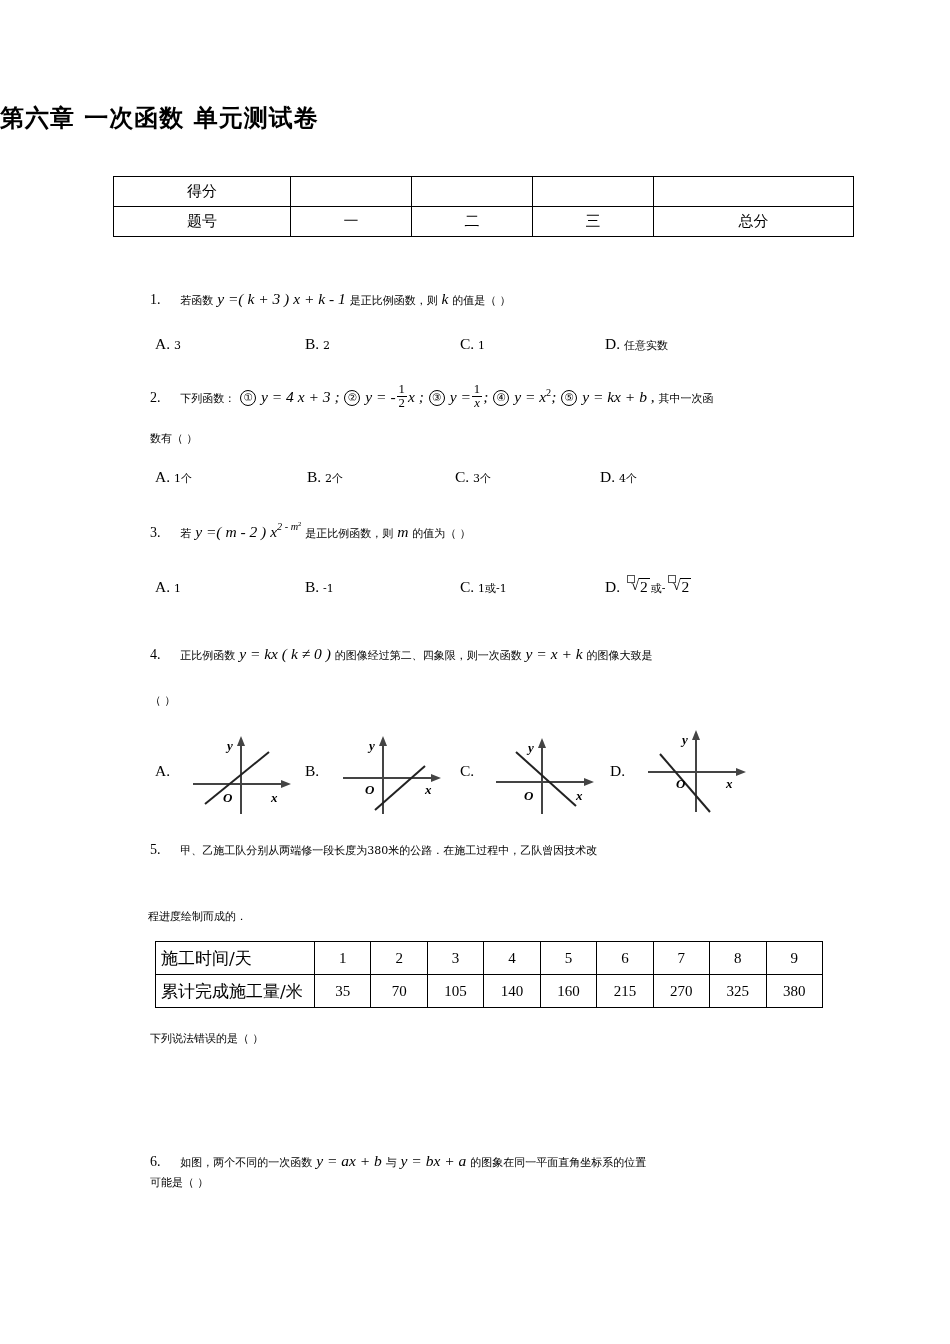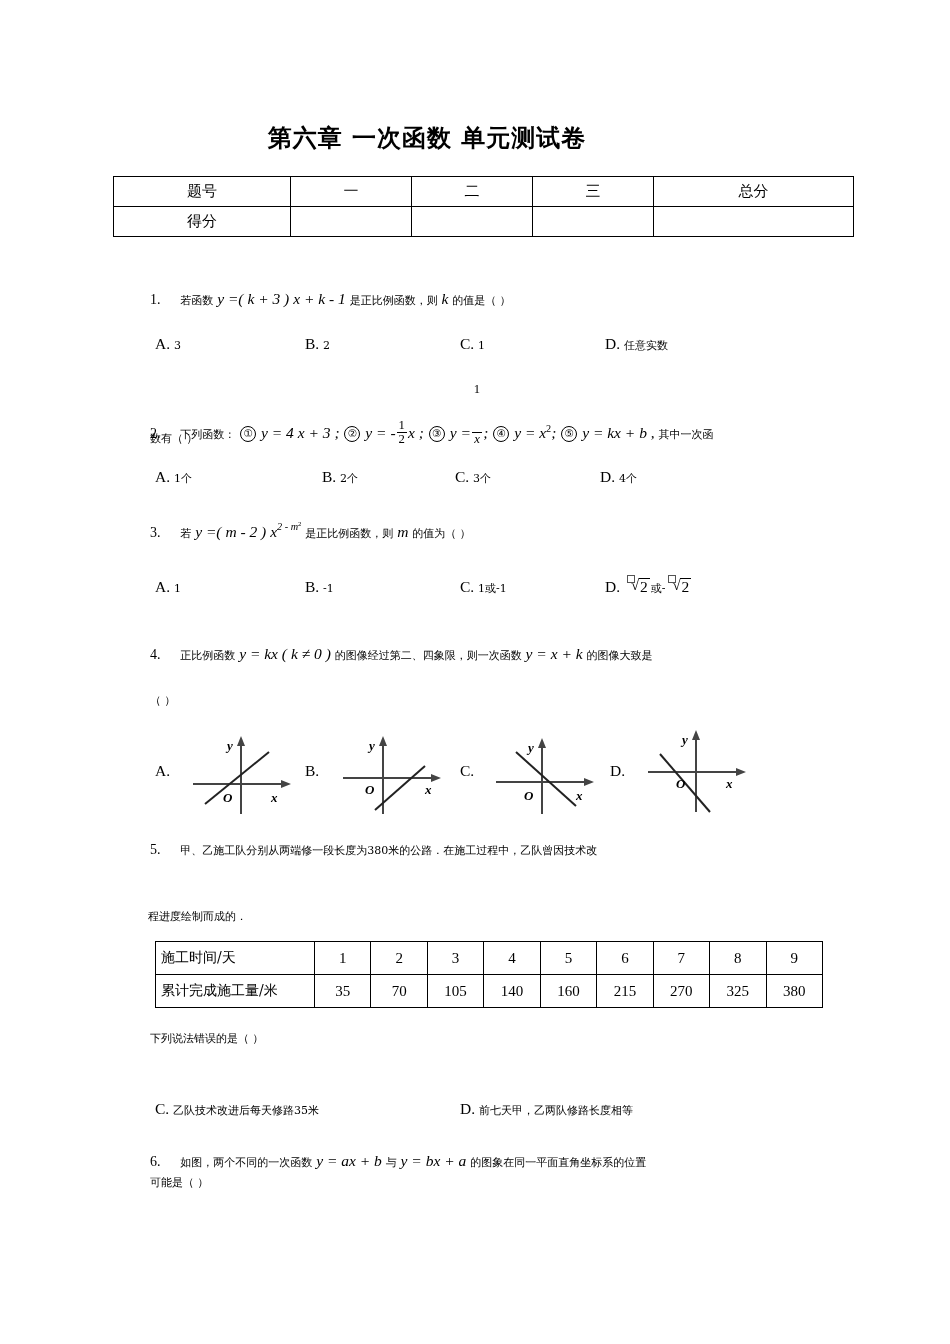--- a/index.html
+++ b/index.html
@@ -16,23 +16,22 @@
     overflow: hidden;
   }
   .page {
     position: absolute;
     left: 0; top: 0;
     width: 950px;
     height: 1344px;
   }
   .doc-title {
     position: absolute;
-    left: 0; top: 122px;
+    left: 0; top: 102px;
     width: 854px;
-    text-align: center;
     font-size: 24px;
     font-weight: bold;
     letter-spacing: 1px;
     font-family: "DejaVu Serif", "Liberation Serif", serif;
   }
   
   .score-table {
     position: absolute;
     left: 113px;
     top: 176px;
@@ -67,21 +66,21 @@
     position: absolute;
     left: 150px;
     font-size: 15.5px;
     white-space: nowrap;
   }
   .qnum {
     font-family: "Liberation Serif", serif;
     font-size: 14px;
   }
   .cn { font-family: "DejaVu Serif", "Liberation Serif", serif; font-size: 11px; }
-  .mi { font-style: italic; font-family: "Liberation Serif", serif; margin-top: 36px; }
+  .mi { font-style: italic; font-family: "Liberation Serif", serif; }
 
   
   .opts {
     position: absolute;
     left: 150px;
     font-size: 15.5px;
     width: 720px;
     height: 24px;
   }
   .opt {
@@ -188,45 +187,45 @@
     text-align: center;
     vertical-align: middle;
     font-size: 15px;
     font-family: "Liberation Serif", serif;
   }
   .data-table td.head {
     text-align: left;
     padding-left: 5px;
     width: 152px;
     font-family: "DejaVu Serif", "Liberation Serif", serif;
-    font-size: 14px;
+    font-size: 17px;
   }
 </style>
 </head>
 <body>
 
 <div class="page">
 
   <div class="doc-title">第六章   一次函数   单元测试卷</div>
 
   <table class="score-table">
     <tbody>
         <tr>
+      <td class="c0">得分</td>
+      <td class="c1"></td>
+      <td class="c2"></td>
+      <td class="c3"></td>
+      <td class="c4"></td>
+    </tr>
+    <tr>
       <td class="c0">题号</td>
       <td class="c1">一</td>
       <td class="c2">二</td>
       <td class="c3">三</td>
       <td class="c4">总分</td>
-    </tr>
-    <tr>
-      <td class="c0">得分</td>
-      <td class="c1"></td>
-      <td class="c2"></td>
-      <td class="c3"></td>
-      <td class="c4"></td>
     </tr>
   </tbody>
     </table>
 
 
   <div class="q" style="top:290px">
     <span class="qnum">1.</span>
     <span style="display:inline-block;width:12px"></span>
     <span class="cn">若函数</span>
     <span class="mi">y =( k + 3 ) x + k - 1</span>
@@ -270,21 +269,21 @@
     <span class="cn">其中一次函</span>
   </div>
   <div class="q" style="top:428px">
     <span class="cn">数有（ ）</span>
   </div>
   <div class="opts" style="top:468px">
     <span class="opt" style="left:5px">
       <span class="lbl">A.</span>
       <span class="cn">1个</span>
     </span>
-    <span class="opt" style="left:172px">
+    <span class="opt" style="left:157px">
       <span class="lbl">B.</span>
       <span class="cn">2个</span>
     </span>
     <span class="opt" style="left:305px">
       <span class="lbl">C.</span>
       <span class="cn">3个</span>
     </span>
     <span class="opt" style="left:450px">
       <span class="lbl">D.</span>
       <span class="cn">4个</span>
@@ -425,30 +424,20 @@
       <td>270</td>
       <td>325</td>
       <td>380</td>
     </tr>
   </tbody>
     </table>
 
   <div class="q" style="top:1028px;left:150px">
     <span class="cn">下列说法错误的是（ ）</span>
   </div>
-  <div class="opts" style="top:1100px">
-    <span class="opt" style="left:5px">
-      <span class="lbl">C.</span>
-      <span class="cn">乙队技术改进后每天修路35米</span>
-    </span>
-    <span class="opt" style="left:310px">
-      <span class="lbl">D.</span>
-      <span class="cn">前七天甲，乙两队修路长度相等</span>
-    </span>
-  </div>
 
   <div class="q" style="top:1152px">
     <span class="qnum">6.</span>
     <span style="display:inline-block;width:12px"></span>
     <span class="cn">如图，两个不同的一次函数</span>
     <span class="mi">y = ax + b</span>
     <span class="cn">与</span>
     <span class="mi">y = bx + a</span>
     <span class="cn">的图象在同一平面直角坐标系的位置</span>
   </div>

